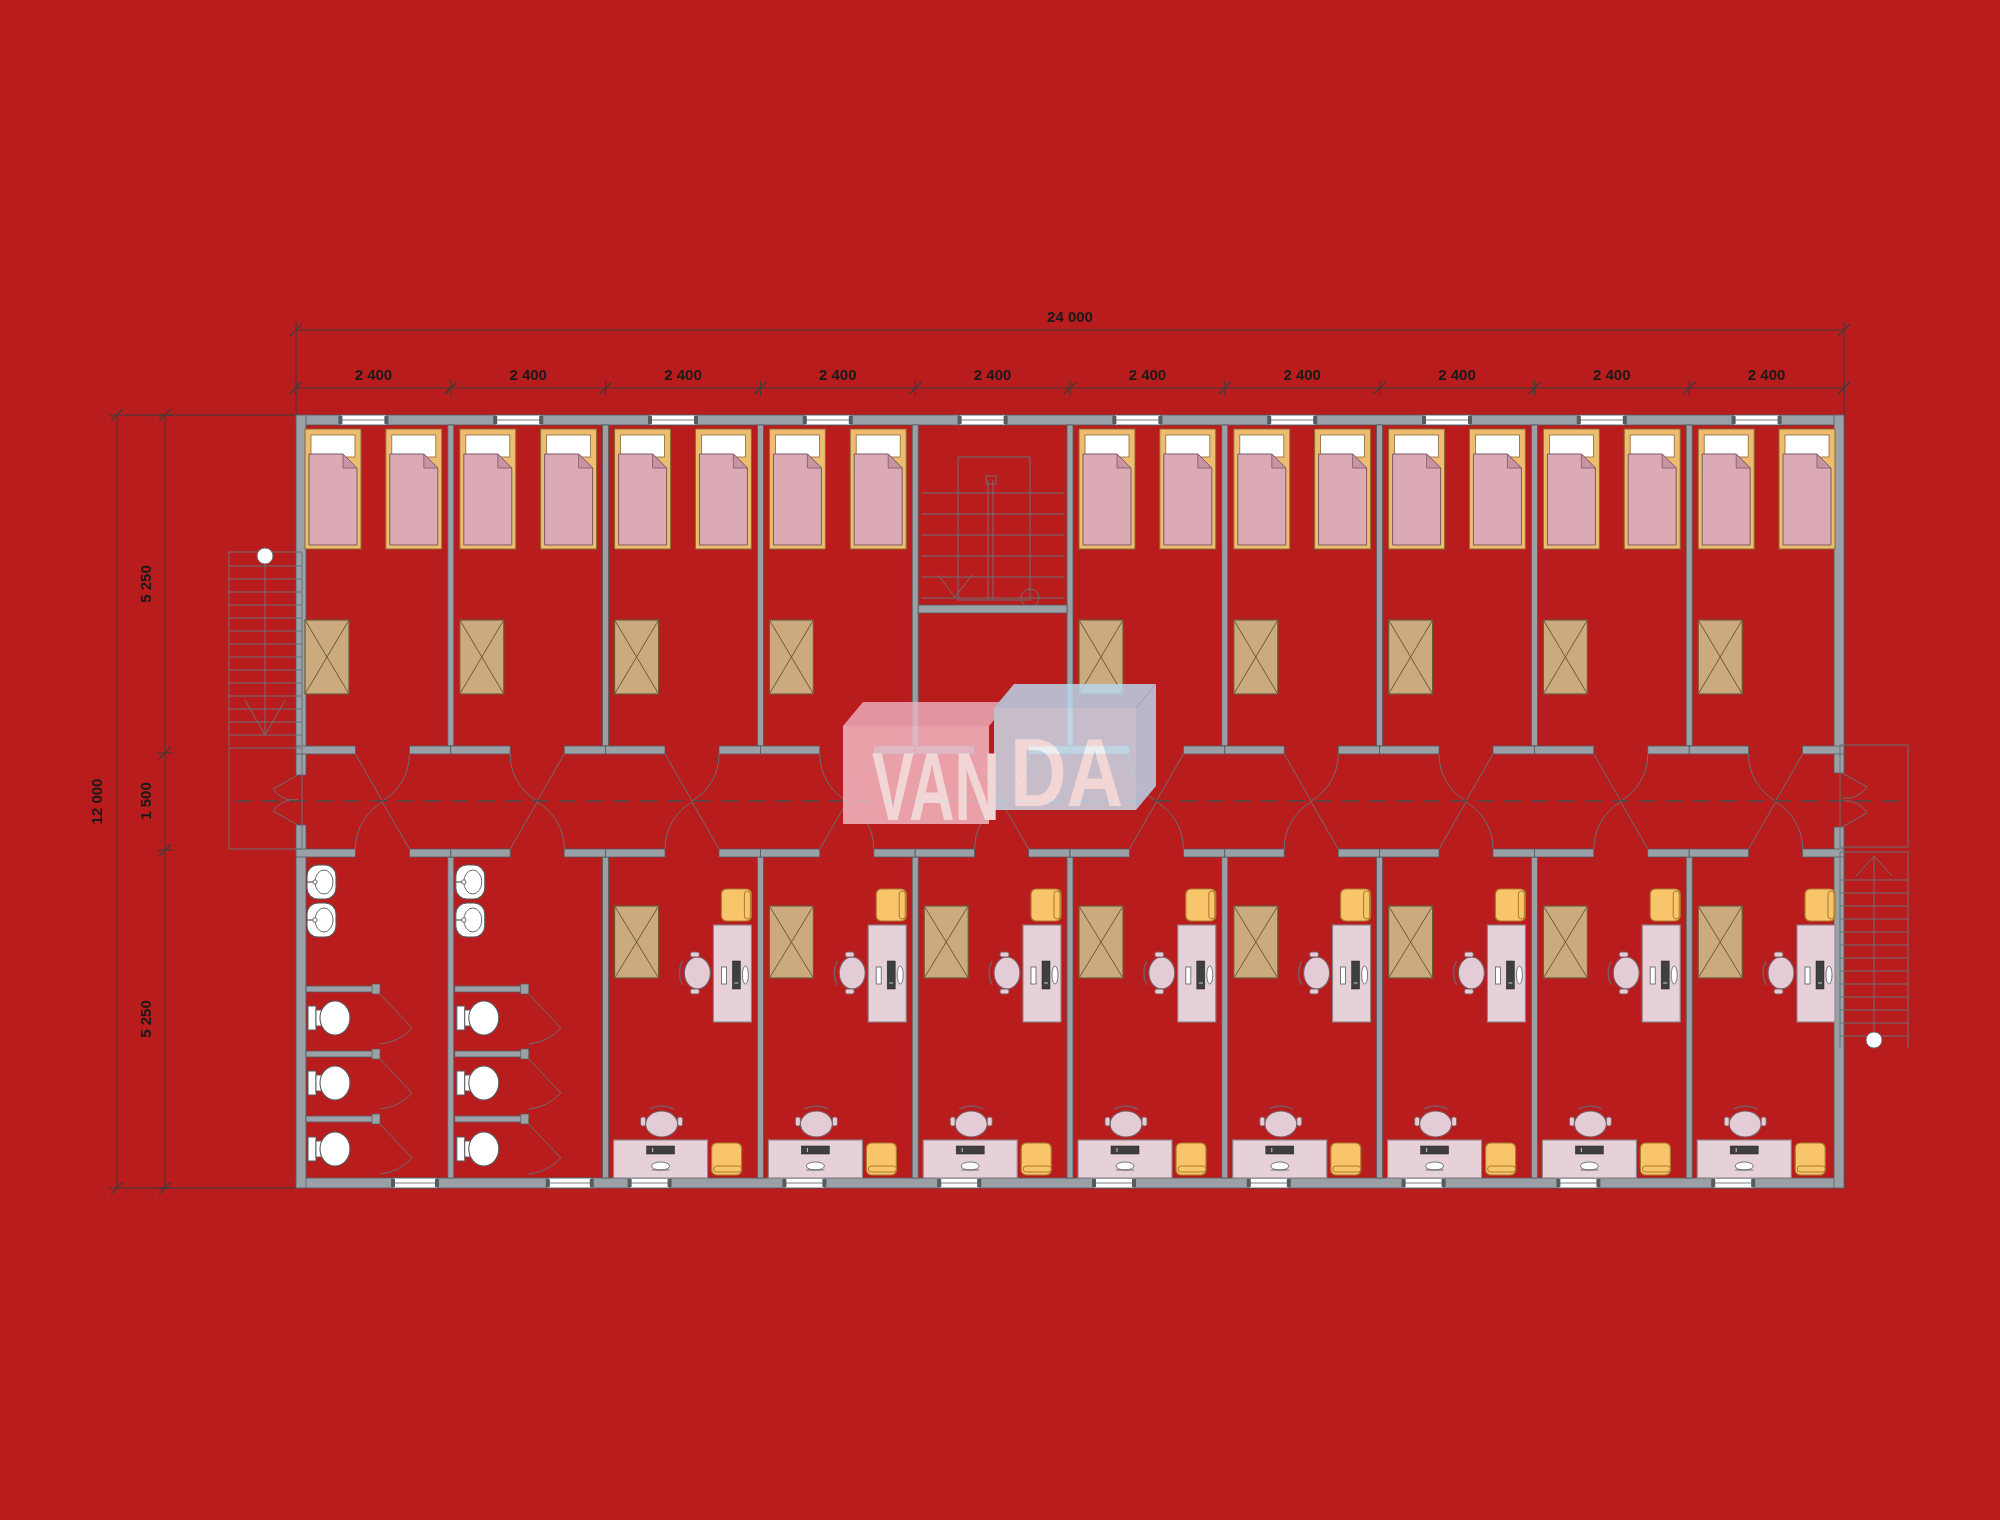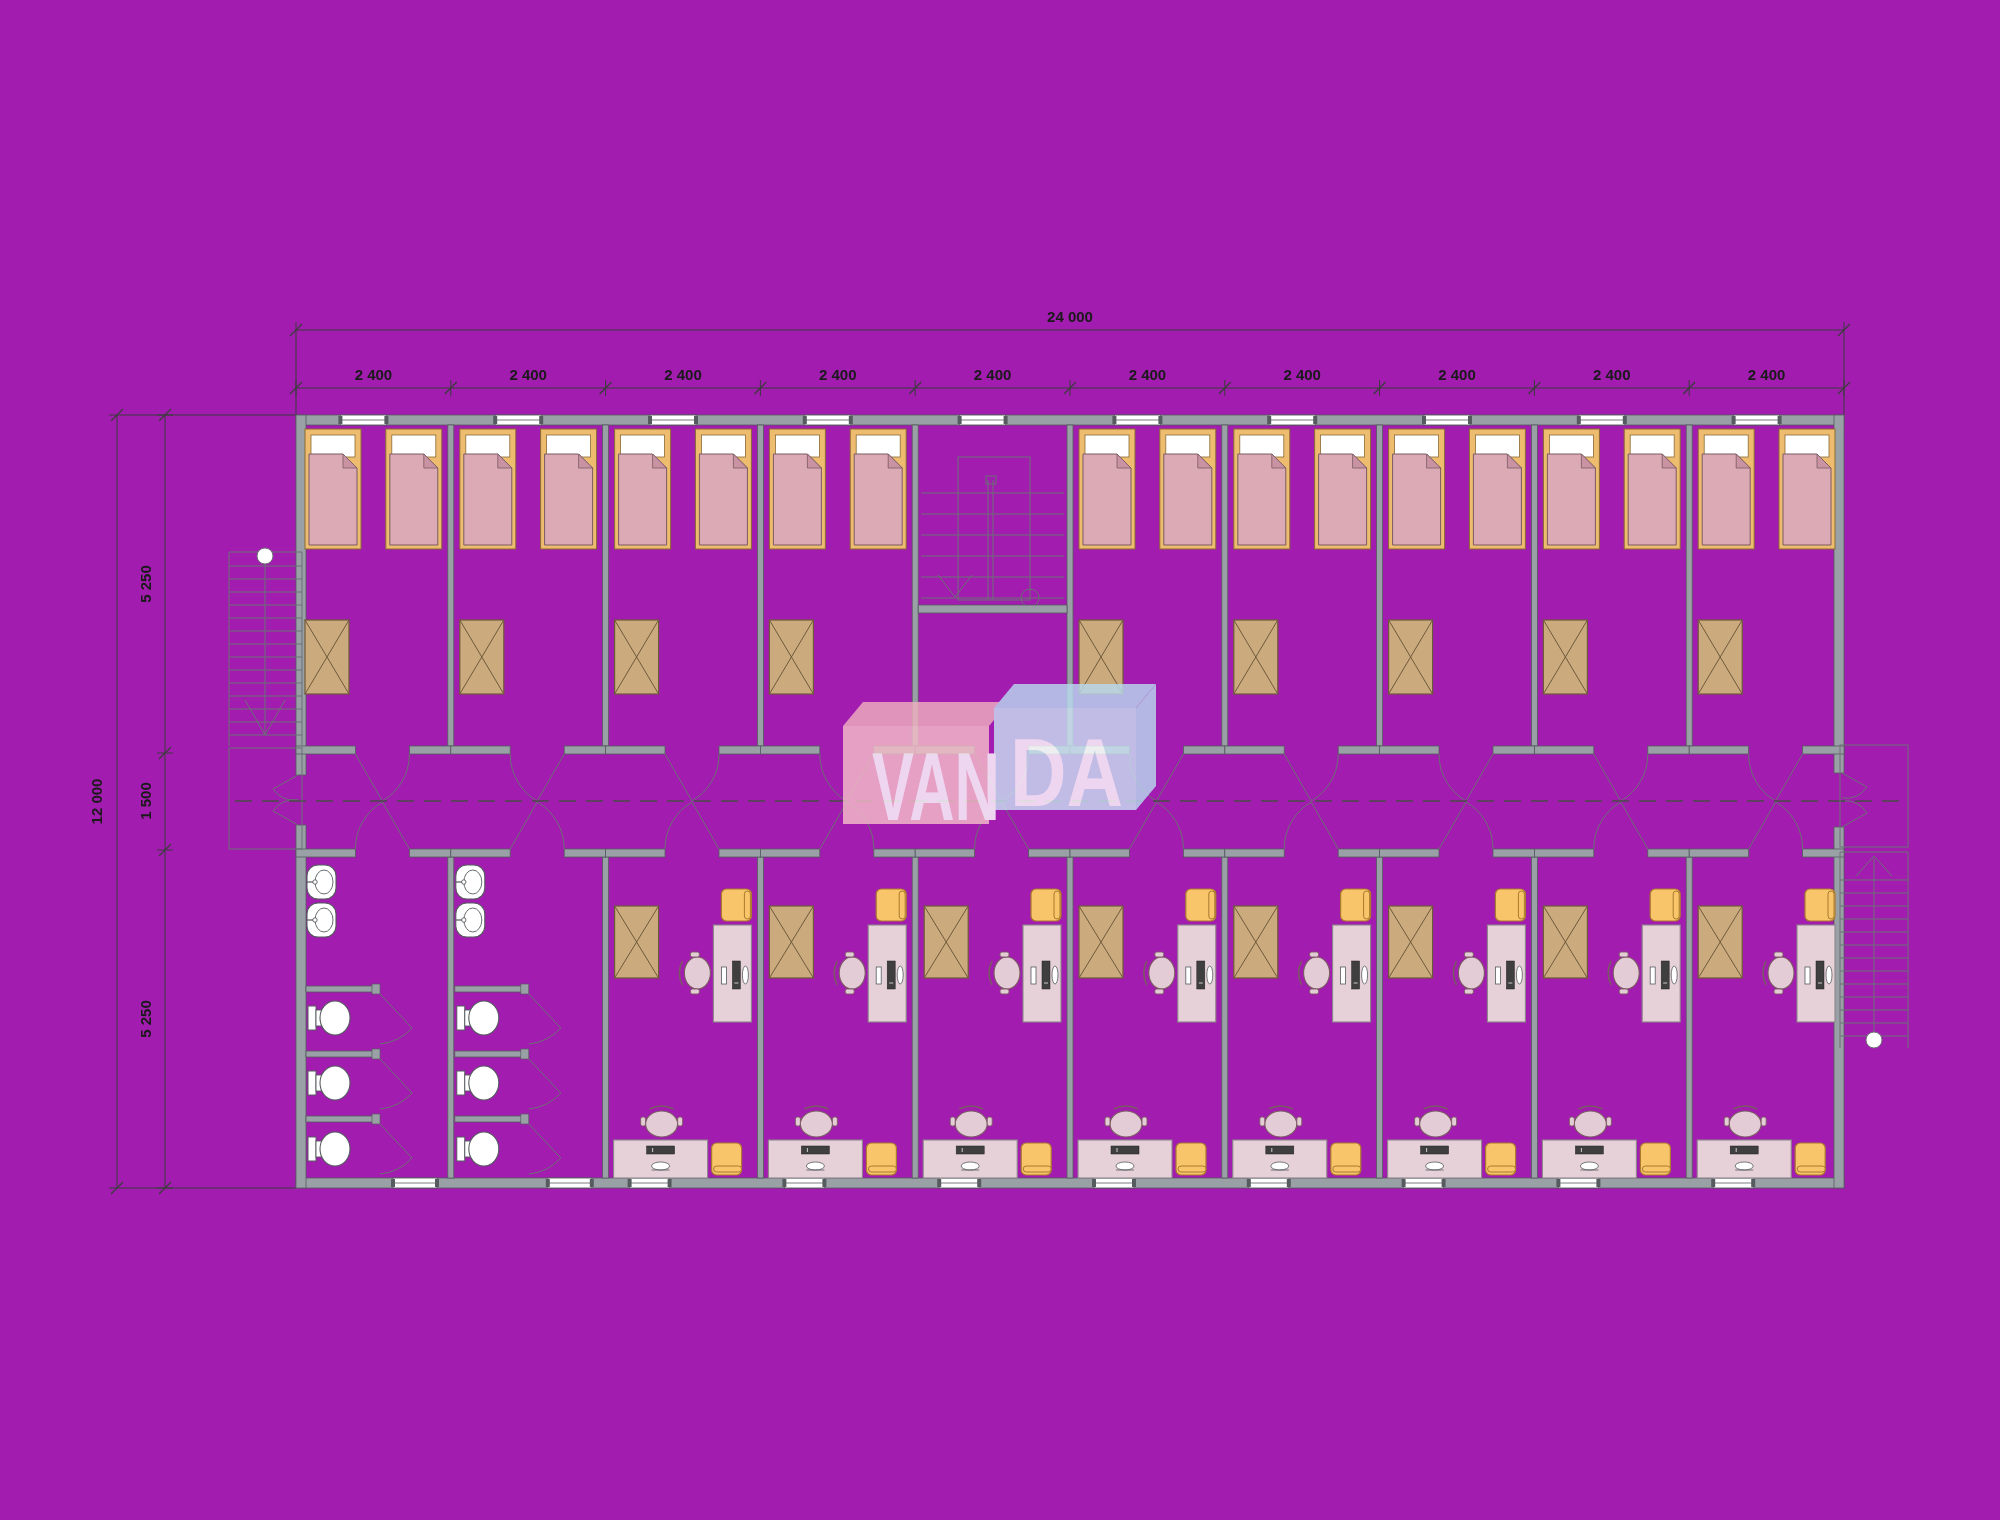--- a/index.html
+++ b/index.html
@@ -1,16 +1,16 @@
 <!DOCTYPE html>
 <html><head>
 <meta charset="utf-8">
 <style>
   html,body{margin:0;padding:0;background:#ffffff;}
-  .stage{position:relative;width:2000px;height:1520px;background:#a21caf;overflow:hidden;}
+  .stage{position:relative;width:2000px;height:1520px;background:#b91c1c;overflow:hidden;}
   svg{display:block;}
   .dim-label{font-family:"Liberation Sans",sans-serif;font-weight:bold;font-size:15px;fill:#1a1a1a;}
   .logo-text{font-family:"Liberation Sans",sans-serif;font-weight:bold;fill:#ffffff;}
 </style>
 </head>
 <body>
 
 <div class="stage">
   <svg id="plan-svg" width="2000" height="1520" viewBox="0 0 2000 1520" xmlns="http://www.w3.org/2000/svg">
       <g>

